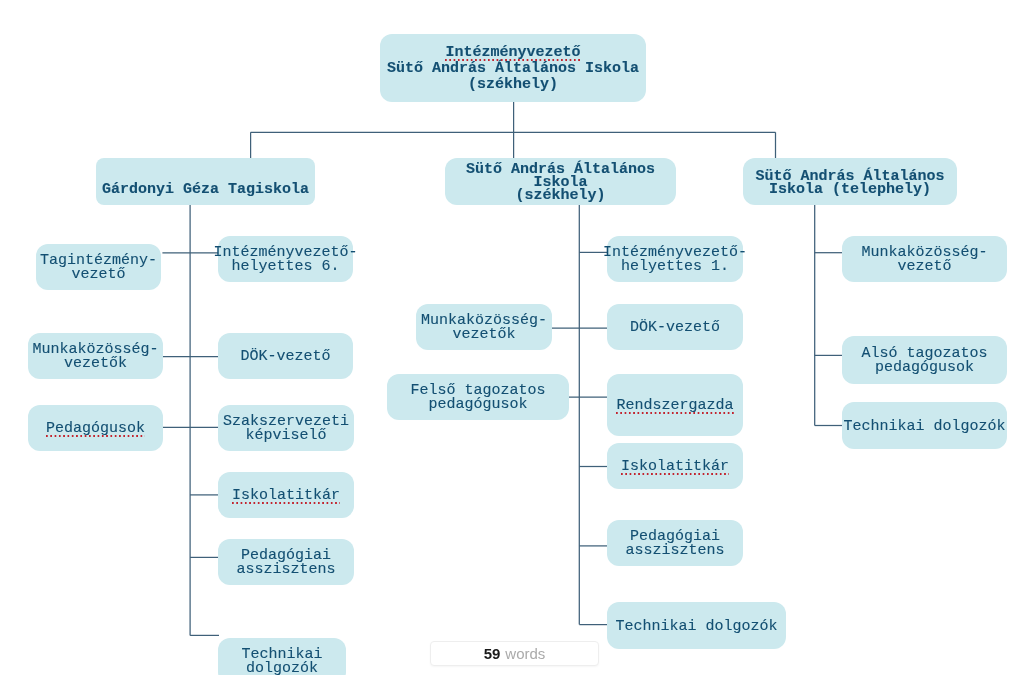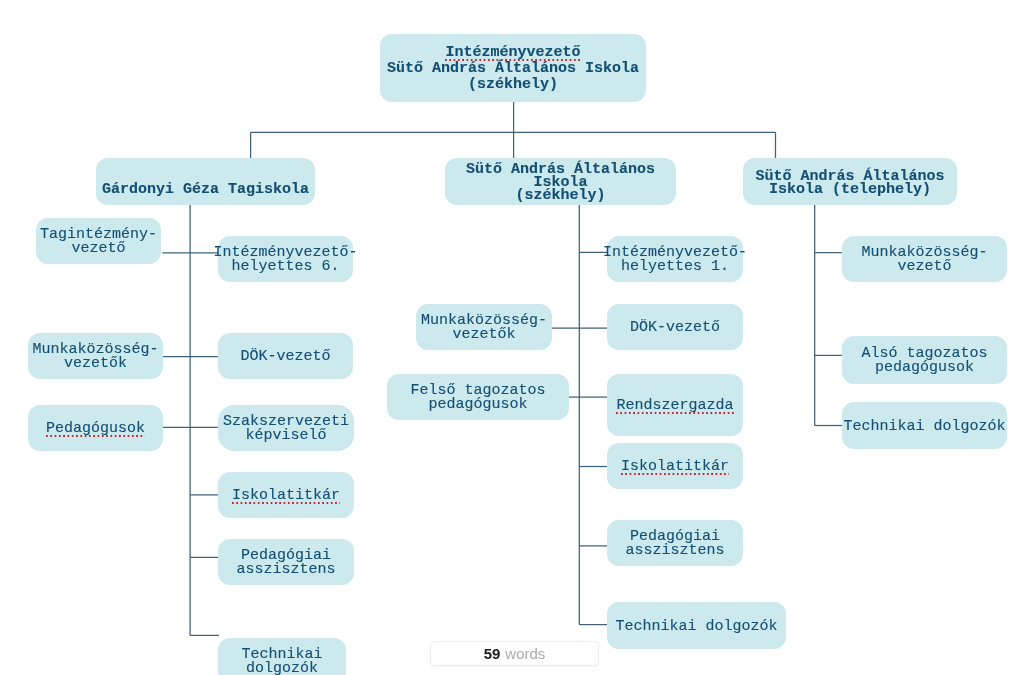--- a/index.html
+++ b/index.html
@@ -27,21 +27,21 @@
     font-size:15px;
     line-height:14px;
     letter-spacing:0px;
     filter:opacity(1);
     -webkit-text-stroke:0.12px #134f72;
     padding-top:2px;
     font-family:Liberation Mono, monospace;
   }
   .node.b{font-weight:bold;line-height:13px;}
   .node.root{line-height:16px;}
-  .node.shift1{padding-top:16px;}
+  .node.shift1{padding-top:16px;border-radius:8px;}
   .sq{
     position:relative;
   }
   .sq::after{
     content:"";
     position:absolute;
     left:0;right:0;
     bottom:-0.4px;
     height:2px;
     background-image:linear-gradient(to right,#c2232e 0 2.1px,rgba(194,35,46,0) 2.1px 4.3px);
@@ -110,37 +110,37 @@
   <div class="node b shift1" style="left:96px;top:158px;width:219px;height:47px;">
       <span><span>Gárdonyi Géza Tagiskola</span></span>
     </div>
   <div class="node b" style="left:445px;top:158px;width:231px;height:47px;">
       <span><span>Sütő András Általános Iskola</span><br><span>(székhely)</span></span>
     </div>
   <div class="node b" style="left:743px;top:158px;width:214px;height:47px;">
       <span><span>Sütő András Általános</span><br><span>Iskola (telephely)</span></span>
     </div>
 
-  <div class="node" style="left:36px;top:218px;width:125px;height:46px;">
+  <div class="node" style="left:36px;top:244px;width:125px;height:46px;">
       <span><span>Tagintézmény-</span><br><span>vezető</span></span>
     </div>
   <div class="node" style="left:28px;top:333px;width:135px;height:46px;">
       <span><span>Munkaközösség-</span><br><span>vezetők</span></span>
     </div>
   <div class="node" style="left:28px;top:405px;width:135px;height:46px;">
       <span><span class="sq">Pedagógusok</span></span>
     </div>
 
   <div class="node" style="left:218px;top:236px;width:135px;height:46px;">
       <span><span>Intézményvezető-</span><br><span>helyettes 6.</span></span>
     </div>
   <div class="node" style="left:218px;top:333px;width:135px;height:46px;">
       <span><span>DÖK-vezető</span></span>
     </div>
-  <div class="node" style="left:218px;top:405px;width:136px;height:46px;border-radius:16px;">
+  <div class="node" style="left:218px;top:405px;width:136px;height:46px;">
       <span><span>Szakszervezeti</span><br><span>képviselő</span></span>
     </div>
   <div class="node" style="left:218px;top:472px;width:136px;height:46px;">
       <span><span class="sq">Iskolatitkár</span></span>
     </div>
   <div class="node" style="left:218px;top:539px;width:136px;height:46px;">
       <span><span>Pedagógiai</span><br><span>asszisztens</span></span>
     </div>
   <div class="node" style="left:218px;top:638px;width:128px;height:46px;">
       <span><span>Technikai</span><br><span>dolgozók</span></span>

